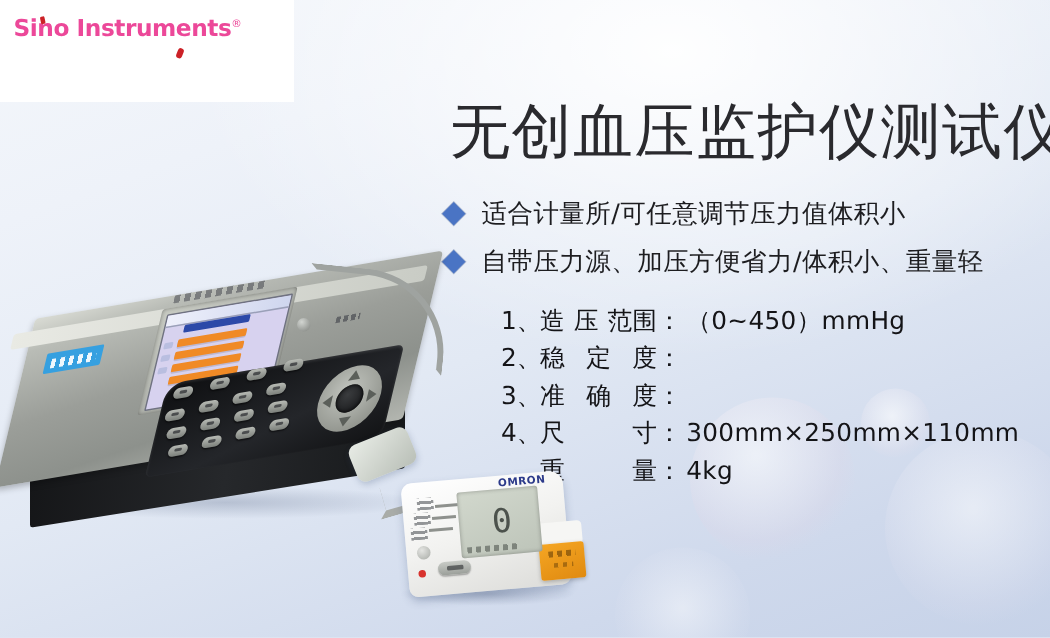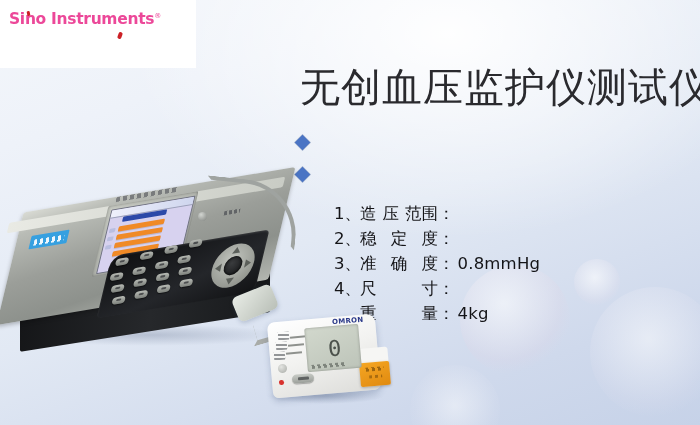--- a/index.html
+++ b/index.html
@@ -161,63 +161,66 @@
     <div id="logo-en"><span>Sino Instruments</span><span class="reg">®</span></div>
     <div id="logo-dot"></div>
     <div id="logo-cn-dot"></div>
   </div>
 
   <div id="title">无创血压监护仪测试仪</div>
 
   <div id="features">
     <div class="feat">
       <span class="dia"></span>
+      <span class="feat-txt">适合计量所/可任意调节压力值体积小</span>
     </div>
     <div class="feat">
       <span class="dia"></span>
+      <span class="feat-txt">自带压力源、加压方便省力/体积小、重量轻</span>
     </div>
   </div>
 
   <div id="specs">
     <div class="spec">
       <span class="sp-no">1、</span>
       <span class="sp-lbl">
         <span>造</span>
         <span>压</span>
         <span>范围</span>
       </span>
       <span class="sp-colon">：</span>
+      <span class="sp-val">（0~450）mmHg</span>
     </div>
     <div class="spec">
       <span class="sp-no">2、</span>
       <span class="sp-lbl">
         <span>稳</span>
         <span>定</span>
         <span>度</span>
       </span>
       <span class="sp-colon">：</span>
     </div>
     <div class="spec">
       <span class="sp-no">3、</span>
       <span class="sp-lbl">
         <span>准</span>
         <span>确</span>
         <span>度</span>
       </span>
       <span class="sp-colon">：</span>
-      <span class="sp-val">0.8mmHg</span>
     </div>
     <div class="spec">
       <span class="sp-no">4、</span>
       <span class="sp-lbl">
         <span>尺</span>
         <span></span>
         <span>寸</span>
       </span>
       <span class="sp-colon">：</span>
+      <span class="sp-val">300mm×250mm×110mm</span>
     </div>
     <div class="spec">
       <span class="sp-no"></span>
       <span class="sp-lbl">
         <span>重</span>
         <span></span>
         <span>量</span>
       </span>
       <span class="sp-colon">：</span>
       <span class="sp-val">4kg</span>

